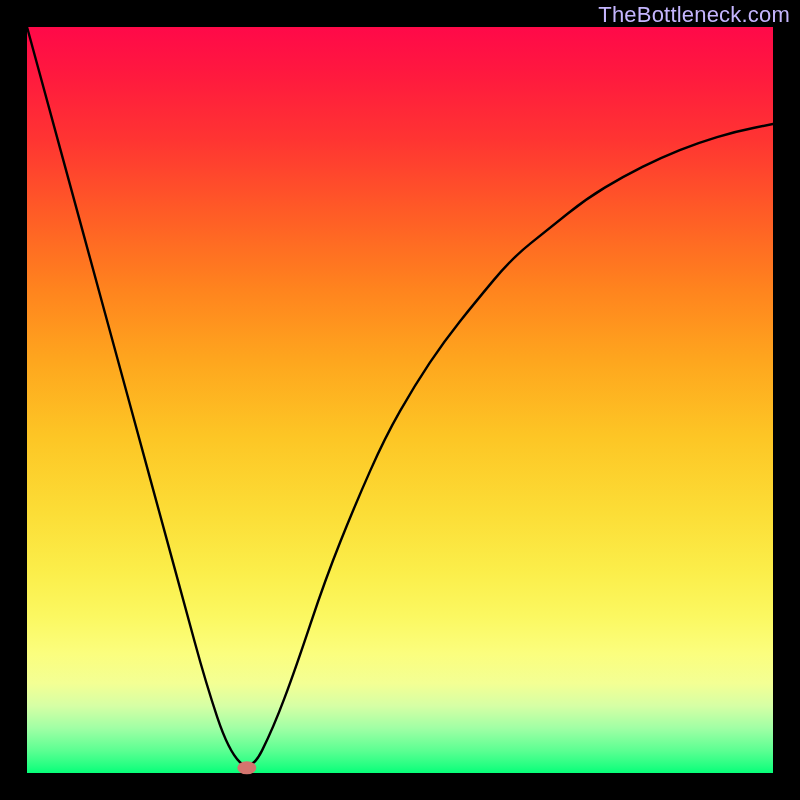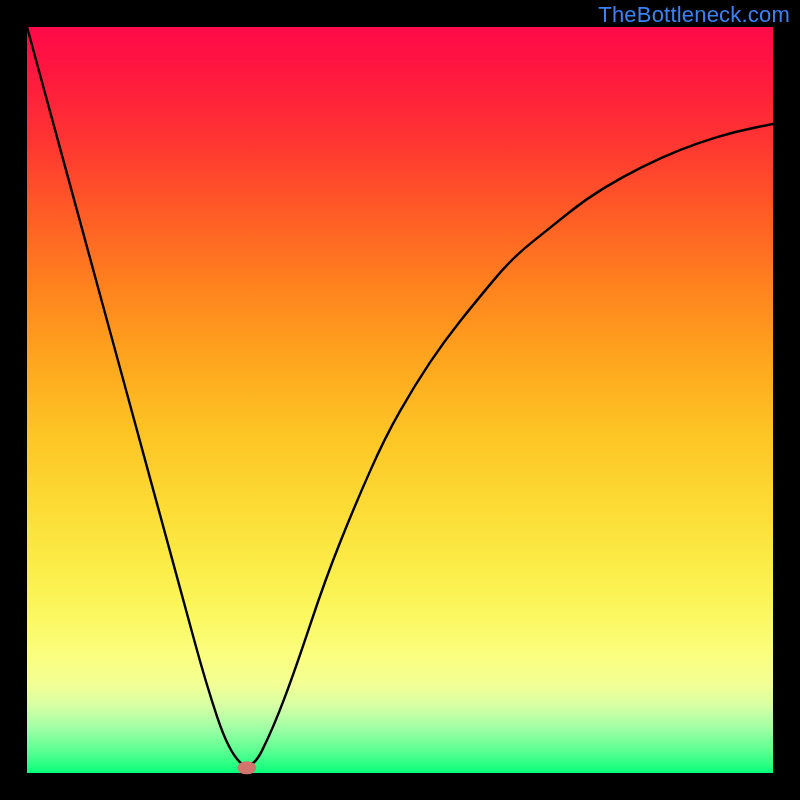--- a/index.html
+++ b/index.html
@@ -53,21 +53,21 @@
   .marker {
     position: absolute;
     background: #d4746e;
     border-radius: 50%;
     transform: translate(-50%, -50%);
   }
   .watermark {
     position: absolute;
     top: 2px;
     right: 10px;
-    color: #3b82f6;
+    color: #c4b5fd;
     font-size: 22px;
     font-weight: 500;
     letter-spacing: 0.2px;
     user-select: none;
   }
 </style>
 </head>
 <body>
 
 <div class="stage">

